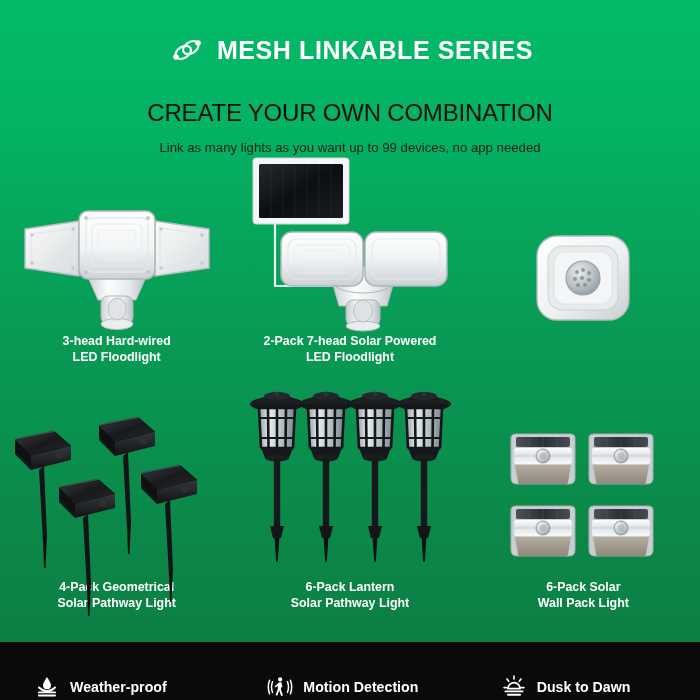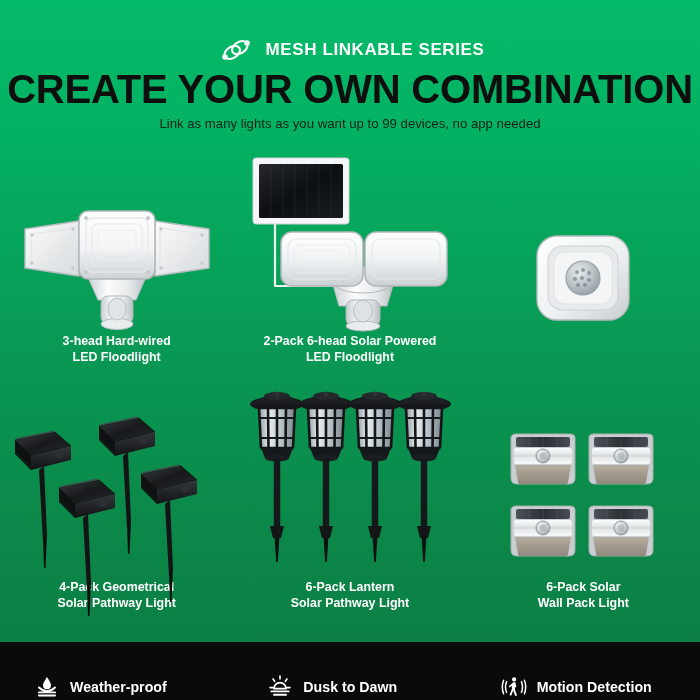--- a/index.html
+++ b/index.html
@@ -15,25 +15,25 @@
   }
 
   
   .header{position:absolute;left:0;top:0;width:700px;text-align:center;}
   .series-row{
     display:flex;align-items:center;justify-content:center;gap:10px;
     margin-top:36px;height:28px;
   }
   .mesh-icon{display:block;width:40px;height:26px;}
   .series-title{
-    color:#ffffff;font-size:17px;font-weight:bold;letter-spacing:.6px;
+    color:#ffffff;font-size:25px;font-weight:bold;letter-spacing:.6px;
     line-height:26px;white-space:nowrap;
   }
   .main-title{
-    margin-top:8px;color:#0c0f0d;font-size:40px;font-weight:bold;
+    margin-top:32px;color:#0c0f0d;font-size:24px;font-weight:normal;
     letter-spacing:-.2px;line-height:34px;white-space:nowrap;
   }
   .subtitle{
     margin-top:9px;color:#10211a;font-size:13.2px;font-weight:normal;
     line-height:17px;white-space:nowrap;
   }
 
   
   .row{position:absolute;left:0;width:700px;display:flex;}
   .cell{position:relative;flex:1;display:flex;flex-direction:column;align-items:center;}
@@ -190,21 +190,21 @@
 
           <rect x="36" y="78" width="82" height="54" rx="11" fill="url(#wh3)" stroke="#b0b6b9" stroke-width="1.5"></rect>
           <rect x="43" y="85" width="68" height="40" rx="8" fill="none" stroke="#e4e8ea" stroke-width="1.2"></rect>
           <rect x="49" y="91" width="56" height="28" rx="6" fill="none" stroke="#e9ecee" stroke-width="1"></rect>
           <rect x="55" y="97" width="44" height="16" rx="5" fill="none" stroke="#edf0f1" stroke-width="1"></rect>
 
           <rect x="120" y="78" width="82" height="54" rx="11" fill="url(#wh3)" stroke="#b0b6b9" stroke-width="1.5"></rect>
           <rect x="127" y="85" width="68" height="40" rx="8" fill="none" stroke="#e4e8ea" stroke-width="1.2"></rect>
         </svg>
       </div>
-      <div class="caption">2-Pack 6-head Solar Powered
+      <div class="caption">2-Pack 7-head Solar Powered
 LED Floodlight</div>
     </div>
 
     <div class="cell">
       <div class="art">
         <svg width="120" height="110" viewBox="0 0 120 110">
           <defs>
             <linearGradient id="shell" x1="0" y1="0" x2="1" y2="1">
               <stop offset="0" stop-color="#ffffff"></stop>
                 <stop offset=".55" stop-color="#eef1f2"></stop>
@@ -386,47 +386,47 @@
           <rect x="4" y="17.4" width="18" height="1.9" rx="0.9" fill="#ffffff"></rect>
           <rect x="4" y="20.6" width="18" height="1.9" rx="0.9" fill="#ffffff"></rect>
         </svg>
       </span>
       <span class="flabel">Weather-proof</span>
     </div>
 
     <div class="feature">
       <span class="fi">
         <svg viewBox="0 0 26 26" width="26" height="26">
+          <g fill="none" stroke="#ffffff" stroke-width="1.5" stroke-linecap="round">
+            <path d="M5.6 7.6 Q3.4 13 5.6 18.4"></path>
+            <path d="M2.6 6.2 Q0 13 2.6 19.8"></path>
+            <path d="M20.4 7.6 Q22.6 13 20.4 18.4"></path>
+            <path d="M23.4 6.2 Q26 13 23.4 19.8"></path>
+          </g>
+          <g fill="#ffffff">
+            <circle cx="13.1" cy="5.4" r="2.1"></circle>
+            <path d="M12.3 8.2 L14.4 8.2 L15.4 13 L14 13.6 L13.9 15.6 L16 21.4 L14.2 22 L12.2 16.6 L10.2 21.8 L8.5 21.1 L10.9 15 L10.6 11.6 L8.7 13.6 L7.6 12.5 Z"></path>
+          </g>
+        </svg>
+      </span>
+      <span class="flabel">Motion Detection</span>
+    </div>
+
+    <div class="feature">
+      <span class="fi">
+        <svg viewBox="0 0 26 26" width="26" height="26">
           <g stroke="#ffffff" stroke-width="1.6" stroke-linecap="round">
             <line x1="13" y1="2" x2="13" y2="5"></line>
             <line x1="6" y1="5" x2="7.7" y2="7.3"></line>
             <line x1="20" y1="5" x2="18.3" y2="7.3"></line>
             <line x1="3" y1="13.6" x2="6" y2="13.6"></line>
             <line x1="23" y1="13.6" x2="20" y2="13.6"></line>
           </g>
           <path d="M7 14.6 A6 6 0 0 1 19 14.6 Z" fill="none" stroke="#ffffff" stroke-width="1.7"></path>
           <rect x="3.5" y="16.4" width="19" height="1.9" rx="0.9" fill="#ffffff"></rect>
           <rect x="6" y="19.8" width="14" height="1.9" rx="0.9" fill="#ffffff"></rect>
         </svg>
       </span>
       <span class="flabel">Dusk to Dawn</span>
     </div>
-
-    <div class="feature">
-      <span class="fi">
-        <svg viewBox="0 0 26 26" width="26" height="26">
-          <g fill="none" stroke="#ffffff" stroke-width="1.5" stroke-linecap="round">
-            <path d="M5.6 7.6 Q3.4 13 5.6 18.4"></path>
-            <path d="M2.6 6.2 Q0 13 2.6 19.8"></path>
-            <path d="M20.4 7.6 Q22.6 13 20.4 18.4"></path>
-            <path d="M23.4 6.2 Q26 13 23.4 19.8"></path>
-          </g>
-          <g fill="#ffffff">
-            <circle cx="13.1" cy="5.4" r="2.1"></circle>
-            <path d="M12.3 8.2 L14.4 8.2 L15.4 13 L14 13.6 L13.9 15.6 L16 21.4 L14.2 22 L12.2 16.6 L10.2 21.8 L8.5 21.1 L10.9 15 L10.6 11.6 L8.7 13.6 L7.6 12.5 Z"></path>
-          </g>
-        </svg>
-      </span>
-      <span class="flabel">Motion Detection</span>
-    </div>
   </div>
 
 </div>
 
 </body></html>

